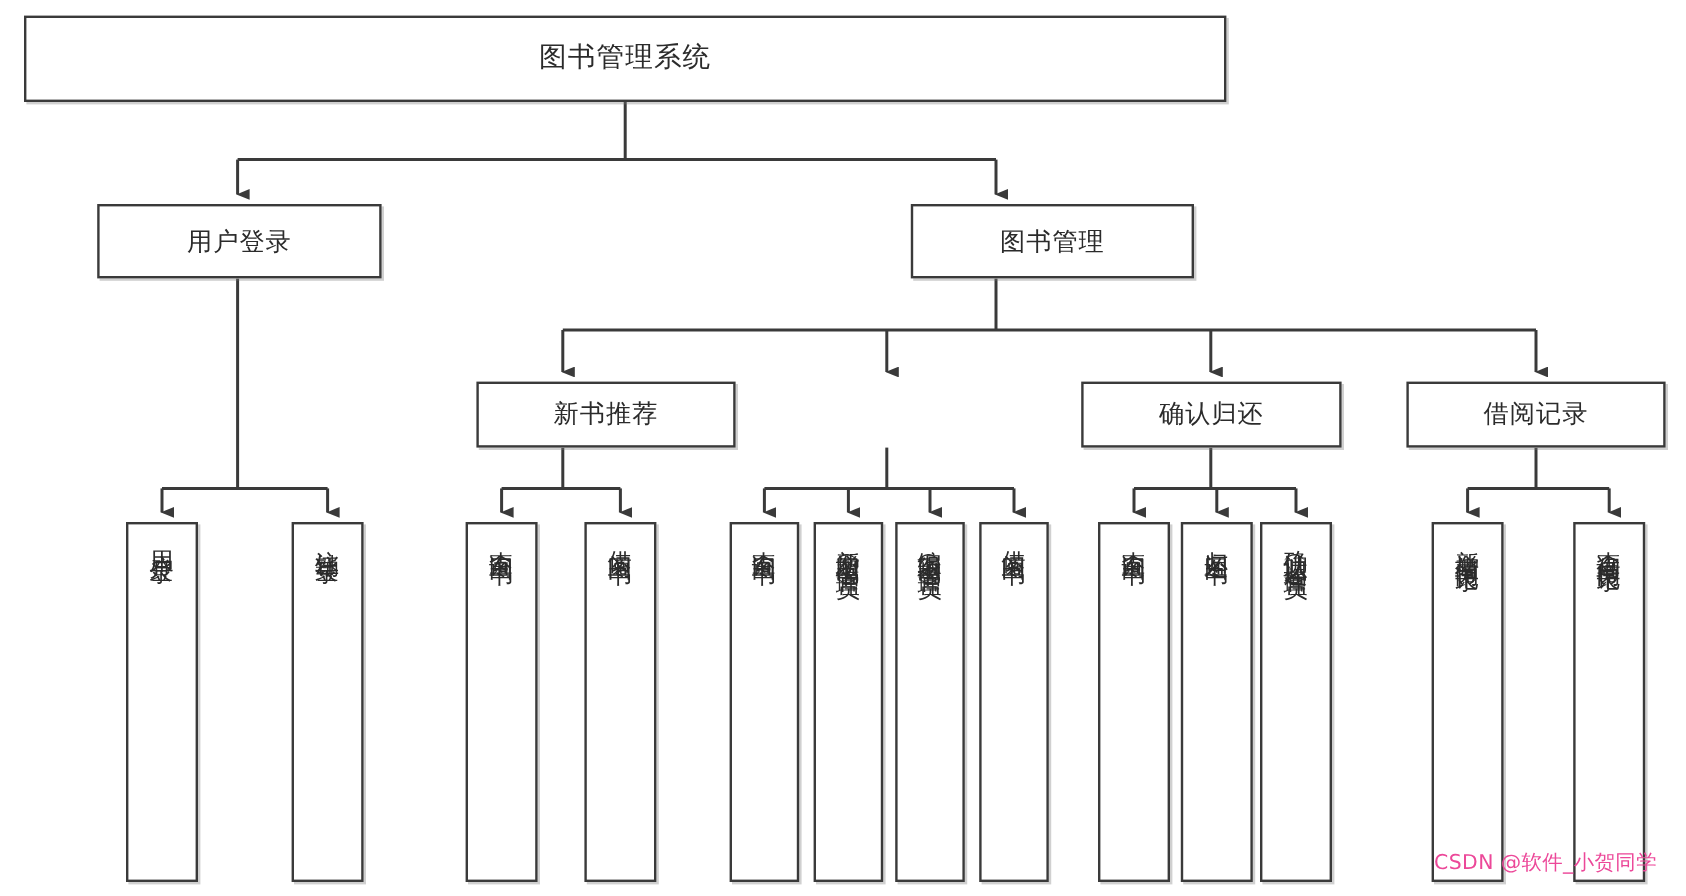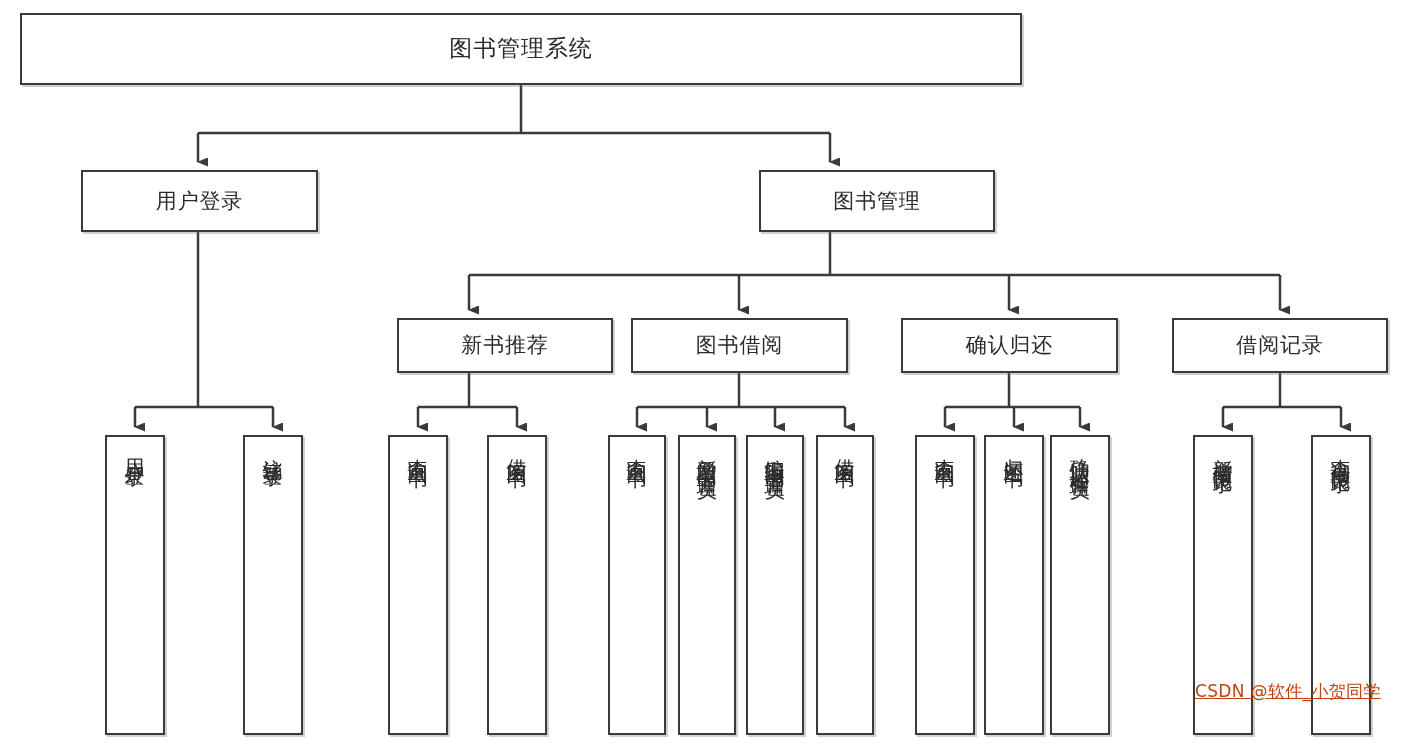--- a/index.html
+++ b/index.html
@@ -136,23 +136,20 @@
   <div class="node horizontal level-2" style="left: 81px; top: 170px; width: 237px; height: 62px;">
     <span class="node-label">用户登录</span>
   </div>
   <div class="node horizontal level-2" style="left: 711px; top: 170px; width: 236px; height: 62px; margin-left: 48px;">
     <span class="node-label">图书管理</span>
   </div>
 
   <div class="node horizontal level-3" style="left: 361px; top: 318px; width: 216px; height: 55px; margin-left: 36px;">
     <span class="node-label">新书推荐</span>
   </div>
-  <div class="node horizontal level-3" style="left: 631px; top: 318px; width: 217px; height: 55px;">
-    <span class="node-label">图书借阅</span>
-  </div>
   <div class="node horizontal level-3" style="left: 901px; top: 318px; width: 217px; height: 55px;">
     <span class="node-label">确认归还</span>
   </div>
   <div class="node horizontal level-3" style="left: 1172px; top: 318px; width: 216px; height: 55px; justify-content: center;">
     <span class="node-label">借阅记录</span>
   </div>
 
   <div class="node vertical level-leaf" style="left: 105px; top: 435px; width: 60px; height: 300px;">
     <span class="node-label">用户登录</span>
   </div>
@@ -186,15 +183,15 @@
   <div class="node vertical level-leaf" style="left: 1050px; top: 435px; width: 60px; height: 300px;">
     <span class="node-label">确认归还（管理员）</span>
   </div>
   <div class="node vertical level-leaf" style="left: 1193px; top: 435px; width: 60px; height: 300px;">
     <span class="node-label">新增借阅记录</span>
   </div>
   <div class="node vertical level-leaf" style="left: 1311px; top: 435px; width: 60px; height: 300px;">
     <span class="node-label">查询借阅记录</span>
   </div>
 
-  <div class="watermark" style="left: 1195px; top: 680px; color: #c2410c; text-decoration: underline;">CSDN @软件_小贺同学</div>
+  <div class="watermark" style="left: 1195px; top: 707px; color: #ec4899;">CSDN @软件_小贺同学</div>
 
 </div>
 
 </body></html>

